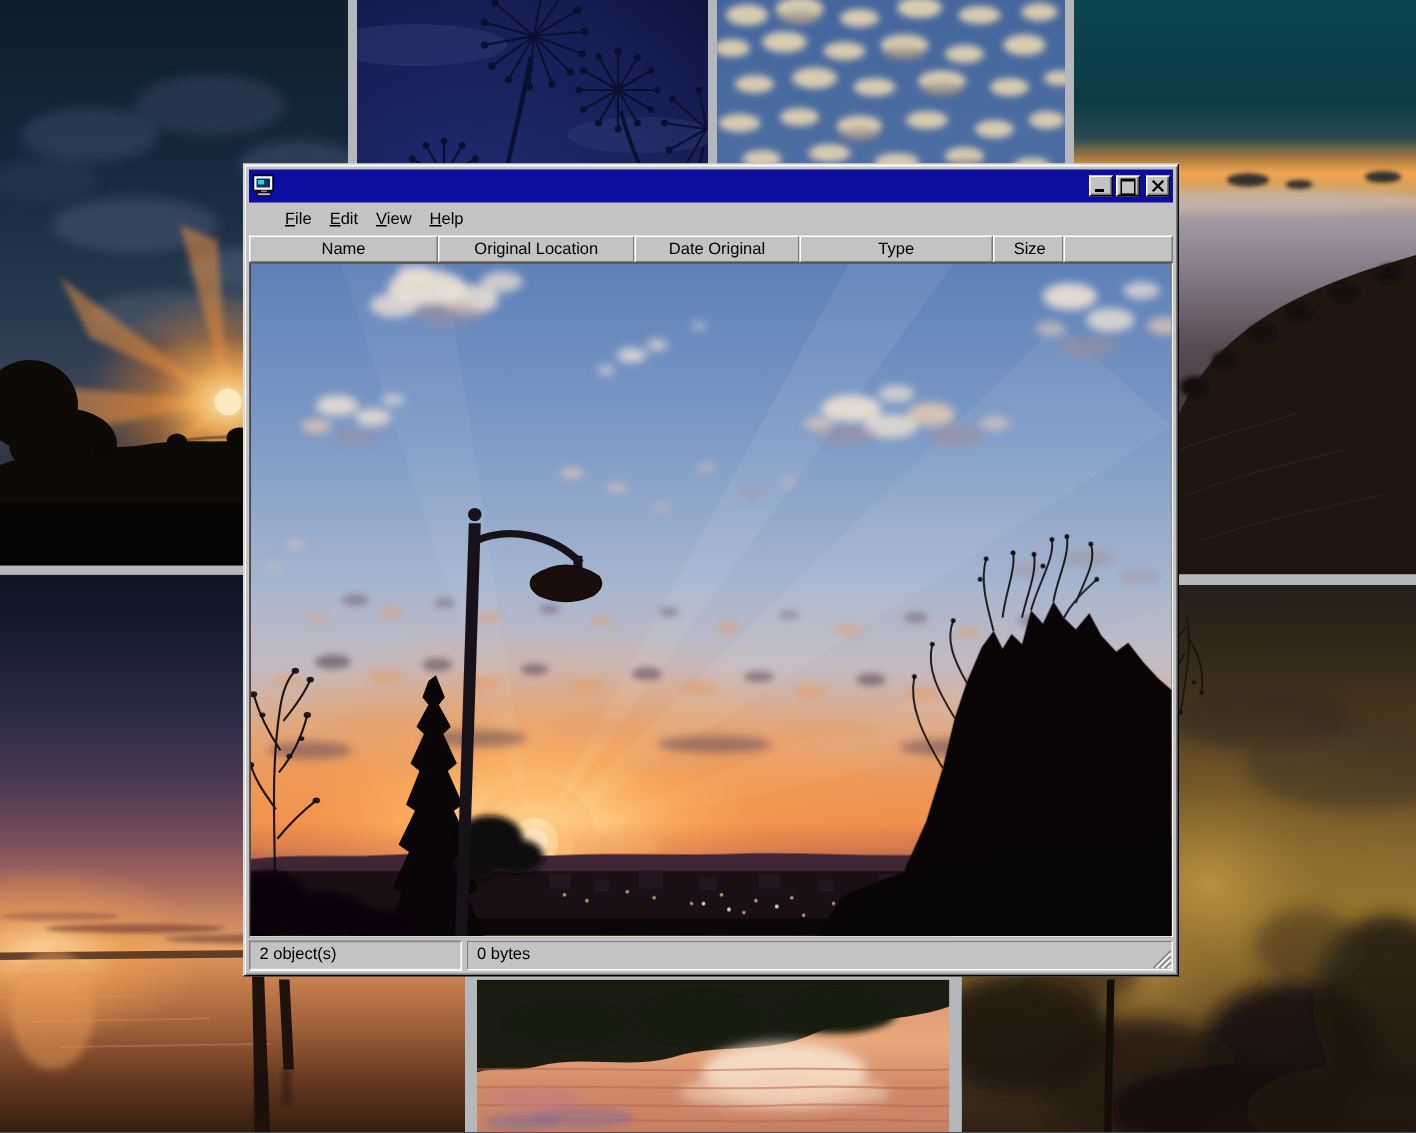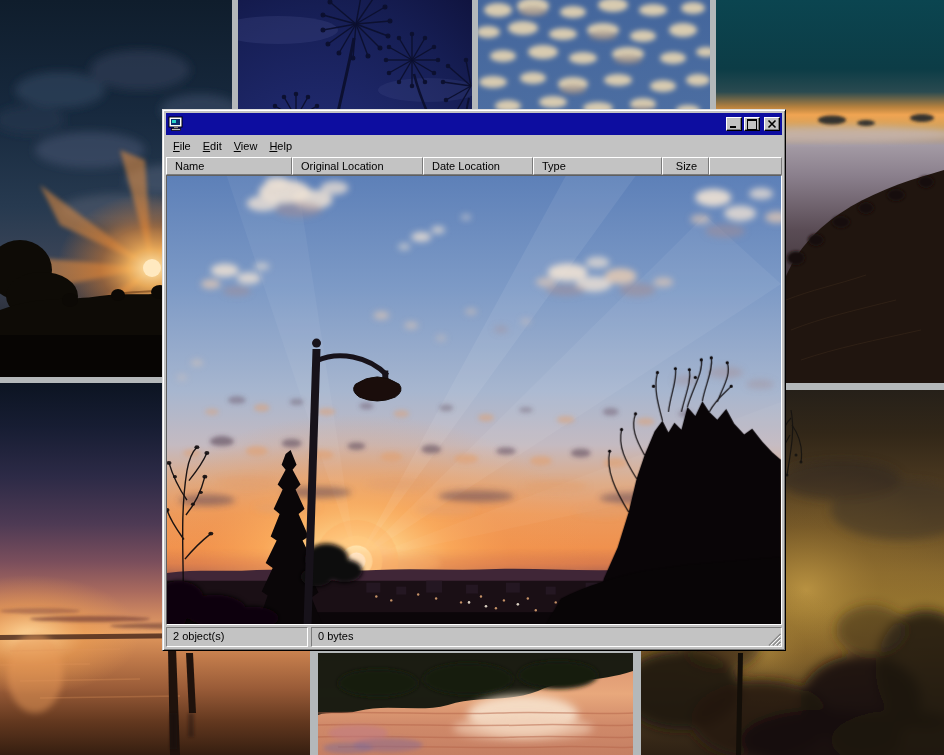--- a/index.html
+++ b/index.html
@@ -22,26 +22,26 @@
   .tb-btn{width:16px;height:14px;background:#c3c3c3;box-sizing:border-box;
           border:1px solid;border-color:#fff #000 #000 #fff;
           box-shadow:inset -1px -1px 0 #7b7b7b;position:relative;cursor:default;}
   .tb-btn.close{margin-left:2px;}
   .glyph-min{position:absolute;left:3px;bottom:2px;width:6px;height:2px;background:#000;}
   .glyph-max{position:absolute;left:2px;top:1px;width:8px;height:8px;
              border:1px solid #000;border-top-width:2px;}
   .glyph-x{position:absolute;left:0;top:0;width:100%;height:100%;}
 
   .menubar{height:19px;flex:0 0 19px;display:flex;align-items:center;font-size:11px;color:#000;
-           padding:1px 0 2px 1px;}
+           padding:1px 0 2px 1px;margin-left:17px;}
   .menu-item{padding:2px 6px;}
   .headers{height:18px;flex:0 0 18px;display:flex;}
   .hcell{box-sizing:border-box;height:18px;background:#c3c3c3;font-size:11px;color:#000;
          padding:2px 8px 0 8px;white-space:nowrap;overflow:hidden;
-         border:1px solid;border-color:#fff #7b7b7b #7b7b7b #fff;}
+         border:1px solid;border-color:#fff #7b7b7b #7b7b7b #fff;text-align:center;}
   .hcell.right{text-align:center;padding-right:6px;}
   .hcell.fill{flex:1 1 auto;}
   .client{flex:1 1 auto;position:relative;overflow:hidden;box-sizing:border-box;
           border:1px solid;border-color:#5f5f5f #fff #fff #5f5f5f;background:#1a0f15;}
   .client svg{display:block;width:100%;height:100%;}
   .statusbar{height:20px;flex:0 0 20px;display:flex;gap:3px;padding-top:2px;font-size:11px;color:#000;
              position:relative;align-items:stretch;}
   .spanel{box-sizing:border-box;border:1px solid;border-color:#7b7b7b #fff #fff #7b7b7b;
           padding:2px 6px 0 6px;white-space:nowrap;overflow:hidden;}
   .spanel.objects{flex:0 0 142px;}
@@ -496,21 +496,21 @@
     <div class="menubar">
       <span class="menu-item"><u>F</u>ile</span>
       <span class="menu-item"><u>E</u>dit</span>
       <span class="menu-item"><u>V</u>iew</span>
       <span class="menu-item"><u>H</u>elp</span>
     </div>
 
     <div class="headers">
       <div class="hcell" style="width:126px">Name</div>
       <div class="hcell" style="width:131px">Original Location</div>
-      <div class="hcell" style="width:110px">Date Location</div>
+      <div class="hcell" style="width:110px">Date Original</div>
       <div class="hcell" style="width:129px">Type</div>
       <div class="hcell right" style="width:47px">Size</div>
       <div class="hcell fill"></div>
     </div>
 
     <div class="client">
 
       <svg viewBox="0 0 616 456" preserveAspectRatio="none">
         <defs>
           <linearGradient id="pSky" x1="0" y1="0" x2="0" y2="1">

